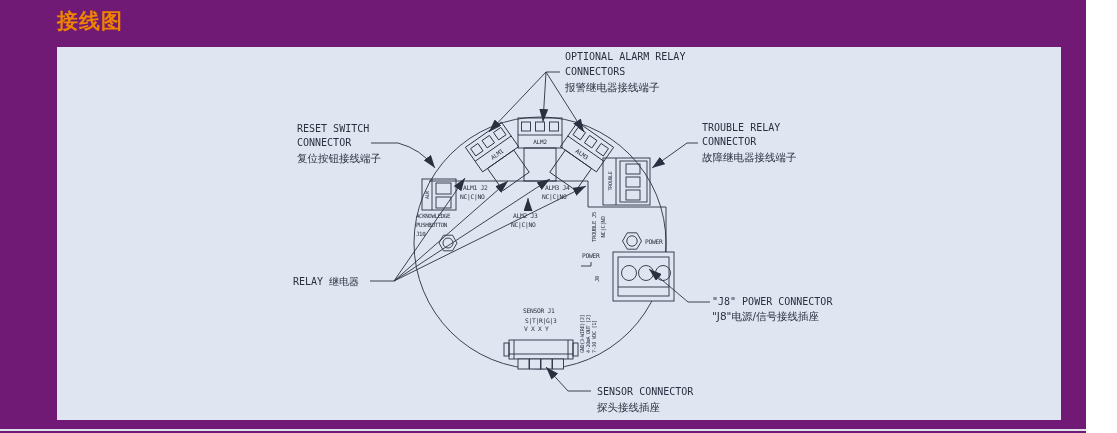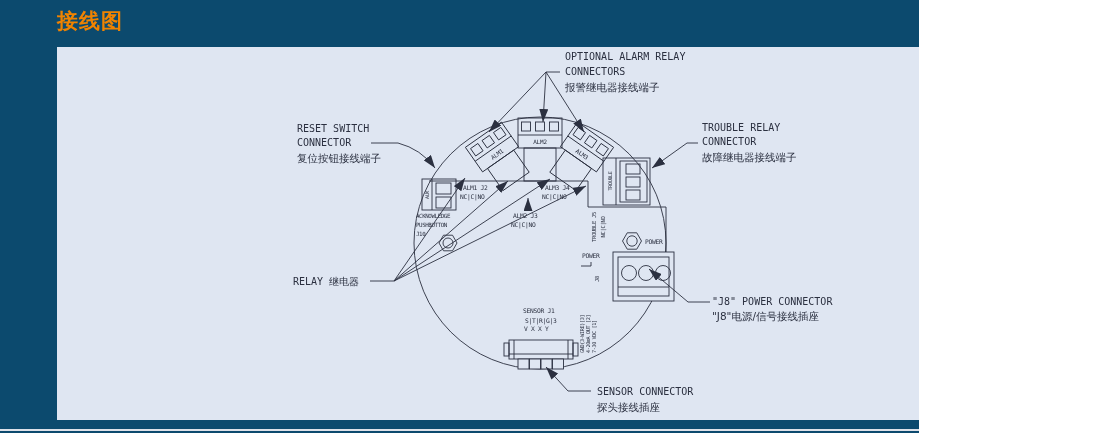--- a/index.html
+++ b/index.html
@@ -1,18 +1,18 @@
 <!DOCTYPE html>
 <html style="--accent: #f08300; --panel: #dfe6f2; --line: #2b3040;"><head>
 <meta charset="utf-8">
 <style>
   :root { --line:#2b3040; --panel:#dfe6f2; --accent:#f08300; }
   * { box-sizing:border-box; }
   html,body { margin:0; padding:0; background:#fff; }
-  .page { position:relative; width:919px; height:433px; background:#0c4a6e; overflow:hidden;
+  .page { position:relative; width:1086px; height:433px; background:#701a75; overflow:hidden;
           font-family:"Liberation Sans", sans-serif; }
   .page-title { position:absolute; left:57px; top:7px; font-size:21px; font-weight:bold;
                 color:var(--accent); letter-spacing:1px; }
   .panel { position:absolute; left:57px; top:47px; width:1004px; height:373px;
            background:var(--panel); }
   .bottom-rule { position:absolute; left:0; top:429px; width:1117px; height:2px; background:#dde1e9; }
 
   svg { display:block; }
   .ln { stroke:var(--line); fill:none; stroke-width:0.9; }
   .fillbg { fill:var(--panel); stroke:var(--line); stroke-width:0.9; }

